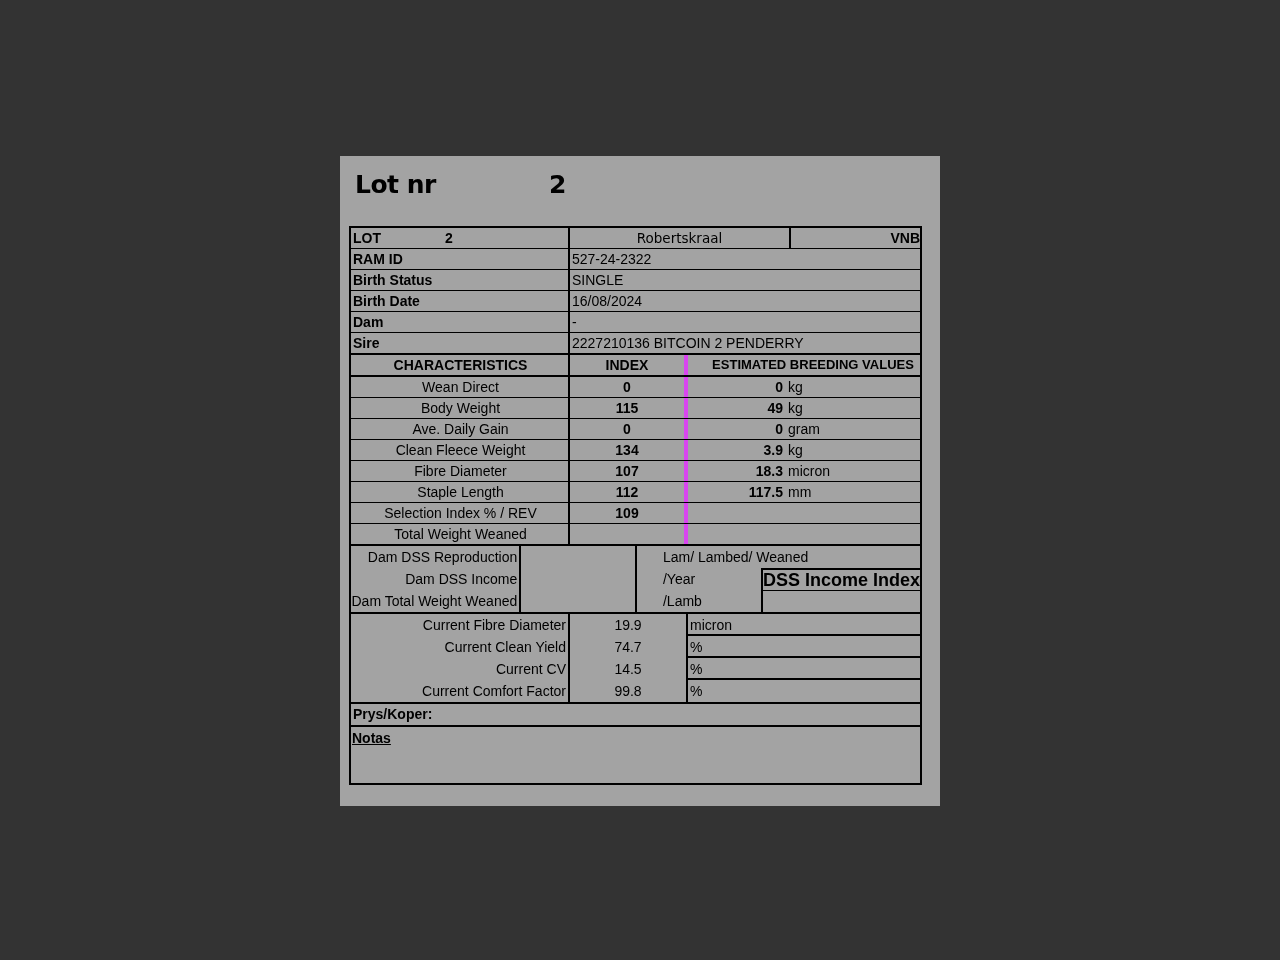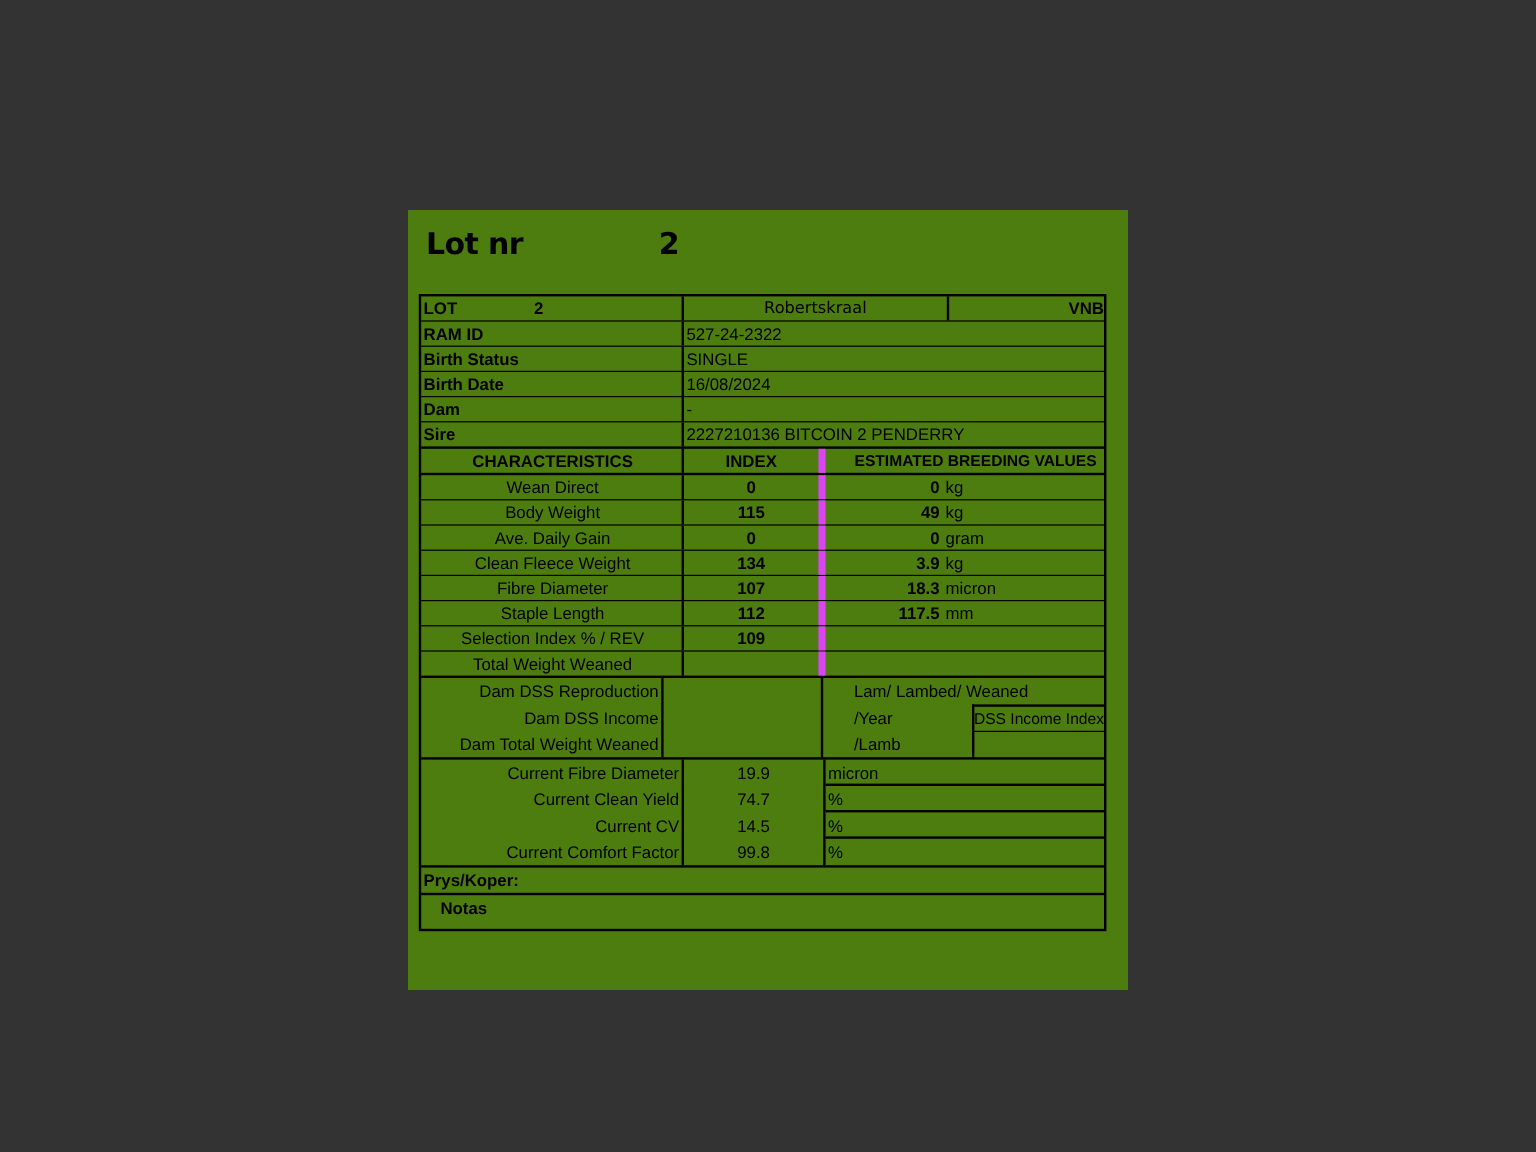--- a/index.html
+++ b/index.html
@@ -1,57 +1,57 @@
 <!DOCTYPE html>
 <html><head>
 <meta charset="utf-8">
 <style>
   html, body { margin:0; padding:0; }
   body { width:1280px; height:960px; background:#333333; position:relative; overflow:hidden;
          font-family:"Liberation Sans", sans-serif; color:#000; }
-  .page { position:absolute; left:340px; top:156px; width:600px; height:650px; background:#4d7c0f;margin-top:19px; }
+  .page { position:absolute; left:340px; top:156px; width:600px; height:650px; background:#a3a3a3; }
   .title { position:absolute; left:15px; top:14px; font-family:"DejaVu Sans", sans-serif; font-weight:bold; font-size:25px; letter-spacing:-0.5px; }
   .title-num { position:absolute; left:209px; top:14px; font-family:"DejaVu Sans", sans-serif; font-weight:bold; font-size:25px; }
   .sheet { position:absolute; left:9px; top:70px; width:573px; border:2px solid #000; box-sizing:border-box; }
   .row { display:flex; border-bottom:2px solid #000; box-sizing:border-box; }
   .row.thin { border-bottom:1px solid #000; }
   .row:last-child { border-bottom:none; }
   .c { box-sizing:border-box; font-size:14px; line-height:20px; white-space:nowrap; overflow:hidden; }
   .b { font-weight:bold; }
   .ctr { text-align:center; }
   .c1 { width:219px; border-right:2px solid #000; padding-left:2px; }
-  .c2 { width:118px; border-right:6px solid #d946ef; }
+  .c2 { width:118px; border-right:4px solid #d946ef; }
   .c3 { flex:1; padding-left:18px; }
   .full { flex:1; padding-left:2px; }
   .ebv { display:flex; flex:1; }
   .ebv .v { width:100px; text-align:right; font-weight:bold; padding-right:5px; box-sizing:border-box; }
   .ebv .u { flex:1; }
   .lotrow .c1 { display:flex; }
   .lotrow .lotlbl { width:92px; font-weight:bold; }
   .robert { width:221px; border-right:2px solid #000; text-align:center; font-family:"DejaVu Sans", sans-serif; font-size:13.5px; }
   .vnb { flex:1; text-align:right; font-weight:bold; }
   .hdr .c { font-weight:bold; }
   .dss { display:flex; border-bottom:2px solid #000;gap:24px; }
   .dss .col1 { width:219px; border-right:2px solid #000; box-sizing:border-box; text-align:right; padding-right:2px; }
   .dss .col2 { width:118px; border-right:2px solid #000; box-sizing:border-box; }
   .dss .col3 { flex:1; }
   .dss .line { font-size:14px; line-height:22px; height:22px; white-space:nowrap; }
   .dss .col3 .line { padding-left:2px; display:flex; }
   .dss .col3 .sub { display:flex; }
   .dss .col3 .l { width:100px; padding-left:2px; box-sizing:border-box; }
-  .dss .col3 .box { flex:1; border-left:2px solid #000; border-top:2px solid #000; box-sizing:border-box; font-size:13px; text-align:center; line-height:20px; }
+  .dss .col3 .box { flex:1; border-left:2px solid #000; border-top:2px solid #000; box-sizing:border-box; font-size:18px; text-align:center; line-height:20px;font-weight:bold; }
   .dss .col3 .box2 { flex:1; border-left:2px solid #000; border-top:1px solid #000; box-sizing:border-box; }
   .cur { display:flex; border-bottom:2px solid #000; }
   .cur .col1 { width:219px; border-right:2px solid #000; box-sizing:border-box; text-align:right; padding-right:2px; }
   .cur .col2 { width:118px; border-right:2px solid #000; box-sizing:border-box; text-align:center; }
   .cur .col3 { flex:1; }
   .cur .line { font-size:14px; line-height:22px; height:22px; white-space:nowrap; }
   .cur .col3 .line { padding-left:2px; border-bottom:2px solid #000; box-sizing:border-box; }
   .cur .col3 .line:last-child { border-bottom:none; }
-  .notas { height:28px; font-weight:bold; font-size:14px; padding-left:16px; line-height:22px; }
+  .notas { height:56px; font-weight:bold; font-size:14px; padding-left:1px; line-height:22px;text-decoration:underline; }
 </style>
 </head>
 <body>
 
 <div class="page">
   <div class="title">Lot nr</div>
   <div class="title-num">2</div>
 
   <div class="sheet">
 

